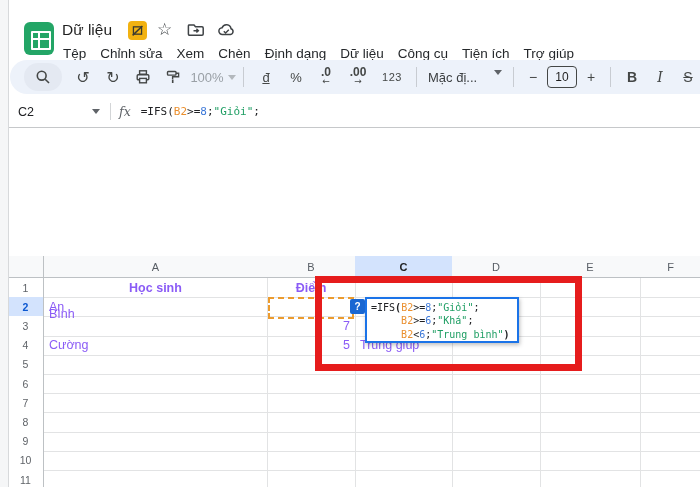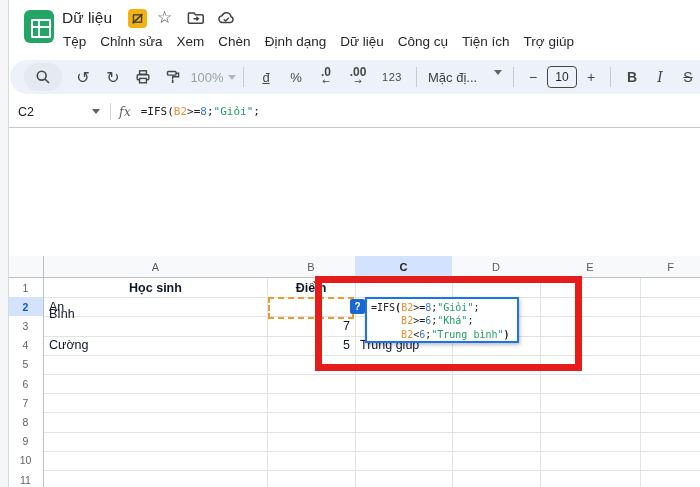--- a/index.html
+++ b/index.html
@@ -2,21 +2,21 @@
 <html style="--annotation-red: #e61c1c; --reference-orange: #ec9b2e; --editor-border-blue: #1a73e8; --help-badge-blue: #1967d2; --selection-blue-bg: #d3e3fd; --selected-row-number: #0b57d0; --formula-range-orange: #ea8f2e; --formula-number-blue: #3c78d8; --formula-string-green: #1e9e63; --logo-green: #23a566; --badge-yellow: #f2b211; --toolbar-bg: #edf2fa;"><head>
 <meta charset="utf-8">
 <style>
   html,body{margin:0;padding:0;background:#fff;}
   #app{position:relative;width:700px;height:487px;overflow:hidden;background:#fff;
        font-family:"Liberation Sans","DejaVu Sans",sans-serif;color:#1f1f1f;}
   
   #edge{position:absolute;left:0;top:0;width:8px;height:487px;background:#f5f6f7;
         border-right:1px solid #d7d9db;z-index:30;}
   
-  #topbar{position:absolute;left:0;top:0;width:700px;height:57px;background:#fff;}
+  #topbar{position:absolute;left:0;top:12px;width:700px;height:57px;background:#fff;}
   #logo{position:absolute;left:24px;top:10px;width:30px;height:33px;border-radius:6px;
         background:var(--logo-green);}
   #logo .grid{position:absolute;left:7px;top:9px;width:16px;height:15px;border:2px solid #fff;border-radius:1px;}
   #logo .grid:before{content:"";position:absolute;left:0;right:0;top:5px;height:2px;background:#fff;}
   #logo .grid:after{content:"";position:absolute;top:0;bottom:0;left:5px;width:2px;background:#fff;}
   #doc-title{position:absolute;left:62px;top:9px;font-size:15.5px;color:#1f1f1f;}
   #badge-yellow{position:absolute;left:128px;top:9px;width:19px;height:19px;border-radius:4px;
         background:var(--badge-yellow);display:flex;align-items:center;justify-content:center;}
   #star{position:absolute;left:157px;top:7px;font-size:17px;color:#3f4346;}
   #folder{position:absolute;left:187px;top:10px;}
@@ -67,21 +67,21 @@
   .vline{position:absolute;top:128px;height:359px;width:1px;background:#e2e3e4;z-index:1;}
   .hline{position:absolute;left:8px;width:692px;height:1px;background:#e2e3e4;z-index:1;}
   .colhdr{position:absolute;top:128px;height:21px;background:#f8f9fa;border-bottom:1px solid #bdc1c4;
           display:flex;align-items:center;justify-content:center;font-size:11px;color:#575d64;z-index:3;}
   .colhdr.sel{background:var(--selection-blue-bg);color:#202124;font-weight:bold;}
   .rowhdr{position:absolute;left:8px;width:35px;border-right:1px solid #bdc1c4;background:#fff;
           display:flex;align-items:center;justify-content:center;font-size:10.5px;color:#5f6368;z-index:3;}
   .rowhdr.sel{background:var(--selection-blue-bg);color:var(--selected-row-number);font-weight:bold;}
   #corner{position:absolute;left:8px;top:128px;width:35px;height:21px;background:#f8f9fa;
           border-right:1px solid #bdc1c4;border-bottom:1px solid #bdc1c4;z-index:4;}
-  .cell{position:absolute;font-size:12.5px;color:#0f172a;white-space:nowrap;z-index:4;
+  .cell{position:absolute;font-size:12.5px;color:#8b5cf6;white-space:nowrap;z-index:4;
         display:flex;align-items:center;padding:0 5px;box-sizing:border-box;}
   .cell.b{font-weight:bold;}
   .cell.c{justify-content:center;}
   .cell.r{justify-content:flex-end;}
   
   #ref-box{position:absolute;left:268px;top:169px;width:86px;height:22px;box-sizing:border-box;
            border:2px dashed var(--reference-orange);z-index:6;}
   #fhelp{position:absolute;left:350px;top:171px;width:15px;height:15px;border-radius:2px;
          background:var(--help-badge-blue);color:#fff;font-size:10px;font-weight:bold;
          display:flex;align-items:center;justify-content:center;z-index:8;}

